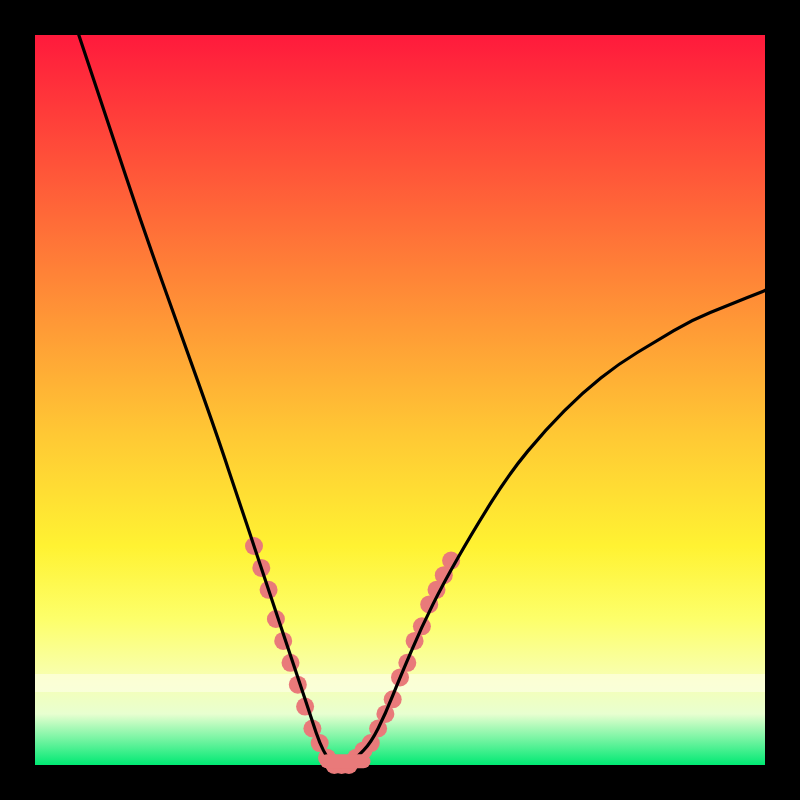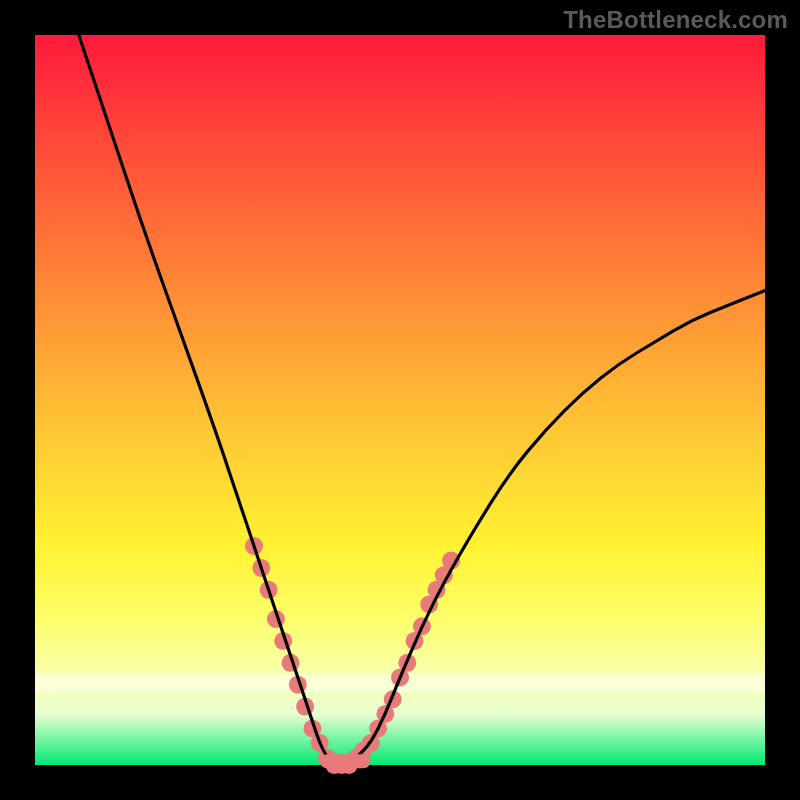--- a/index.html
+++ b/index.html
@@ -102,14 +102,13 @@
           <circle cx="394.2" cy="569.4" r="9" fill="#e97a7a"></circle>
           <circle cx="401.5" cy="554.8" r="9" fill="#e97a7a"></circle>
           <circle cx="408.8" cy="540.2" r="9" fill="#e97a7a"></circle>
           <circle cx="416.1" cy="525.6" r="9" fill="#e97a7a"></circle>
         </g>
       <path id="curve-path" fill="none" stroke="#000" stroke-width="3.2" stroke-linecap="round" stroke-linejoin="round" d="M 43.8 0.0 Q 43.8 0.0 58.4 43.8 Q 73.0 87.6 91.3 142.4 Q 109.5 197.1 127.8 248.2 Q 146.0 299.3 164.3 350.4 Q 182.5 401.5 193.4 434.4 Q 204.4 467.2 211.7 489.1 Q 219.0 511.0 226.3 532.9 Q 233.6 554.8 240.9 576.7 Q 248.2 598.6 255.5 620.5 Q 262.8 642.4 270.1 664.3 Q 277.4 686.2 281.0 697.2 Q 284.7 708.1 288.4 715.4 Q 292.0 722.7 295.6 726.4 Q 299.3 730.0 302.9 730.0 Q 306.6 730.0 310.3 730.0 Q 313.9 730.0 317.5 726.4 Q 321.2 722.7 328.5 715.4 Q 335.8 708.1 343.1 693.5 Q 350.4 678.9 357.7 660.6 Q 365.0 642.4 376.0 616.8 Q 386.9 591.3 397.9 569.4 Q 408.8 547.5 423.4 522.0 Q 438.0 496.4 456.3 467.2 Q 474.5 438.0 492.8 416.1 Q 511.0 394.2 529.3 375.9 Q 547.5 357.7 565.8 343.1 Q 584.0 328.5 602.3 317.5 Q 620.5 306.6 638.8 295.6 Q 657.0 284.7 675.3 277.4 Q 693.5 270.1 711.8 262.8 T 730.0 255.5"></path>
 
       <path id="trough-path" fill="none" stroke="#e97a7a" stroke-width="14" stroke-linecap="round" d="M 292 726.35 L 328.5 726.35"></path>
     </svg>
   </div>
-  <div class="watermark">TheBottleneck.com</div>
 </div>
 
 </body></html>

